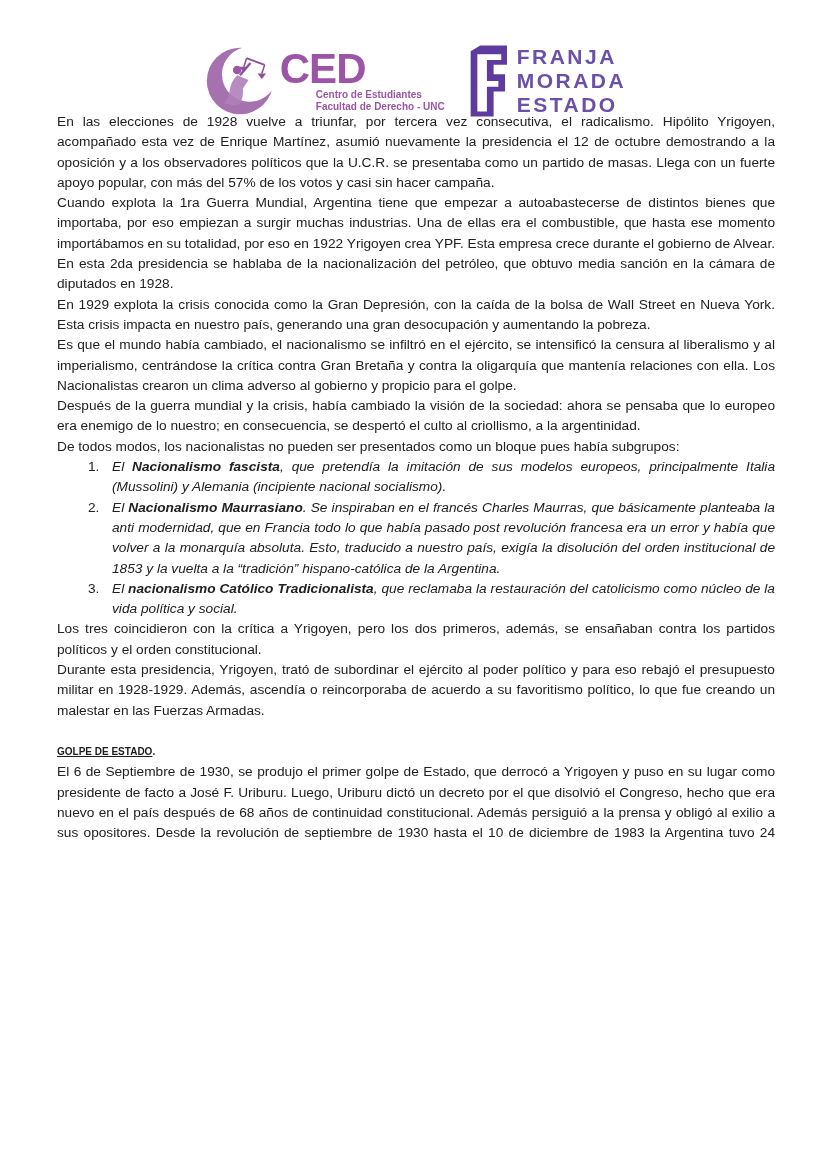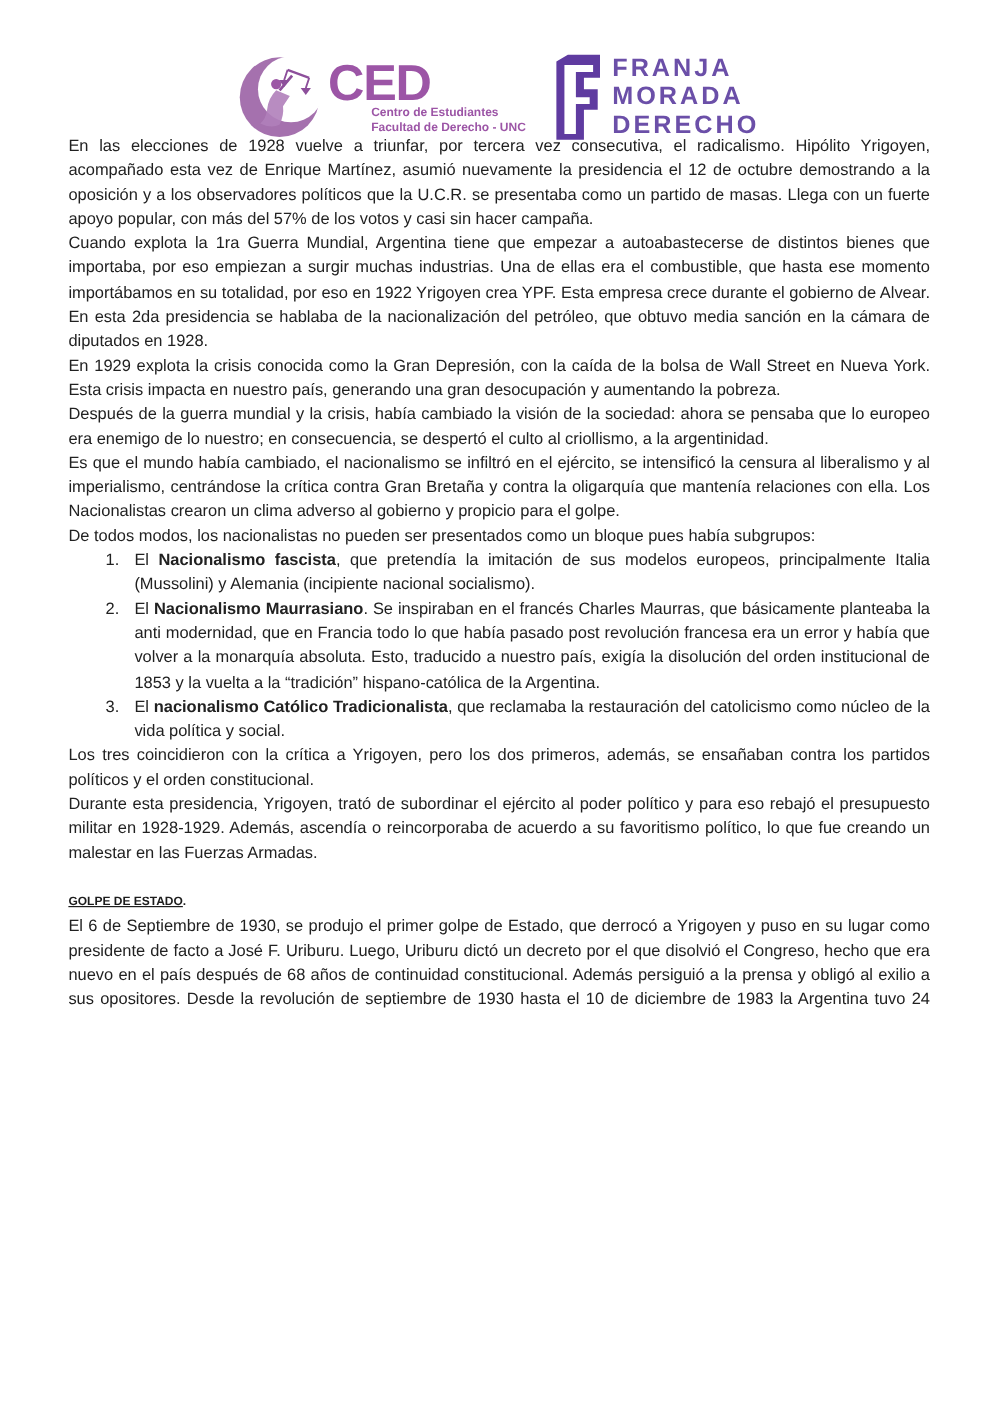--- a/index.html
+++ b/index.html
@@ -41,21 +41,21 @@
   .content {
     position:absolute; left:57px; top:112px; width:718px;
   }
   .para {
     text-align:justify;
     font-size:13.7px; line-height:20.3px;
   }
   .olist { }
   .li { display:flex; font-size:13.7px; line-height:20.3px; }
   .num { flex:0 0 24px; margin-left:31px; }
-  .li-body { flex:1; display:block; text-align:justify; }
+  .li-body { flex:1; display:block; text-align:justify;font-style:italic; }
   .li-body b { font-weight:700; }
 
   .heading {
     margin-top:21px;
     font-size:10px; font-weight:700; line-height:20.3px; color:#1c1c1c;
   }
   .heading .hl { text-decoration:underline; }
 
   
   .footer { position:absolute; top:1090px; right:78px;text-align:right; }
@@ -98,33 +98,33 @@
     </div>
 
     <div class="fm">
       <svg class="fm-f" viewBox="0 0 46 74" xmlns="http://www.w3.org/2000/svg" aria-hidden="true">
         <path d="M8 6 L18 0 H46 V20 H32 V30 H44 V48 H32 V74 H8 Z" fill="#5f3ba0"></path>
         <path d="M15 9 H40 V15 H25 V37 H37 V43 H25 V69 H15 Z" fill="#ffffff"></path>
       </svg>
       <div class="fm-txt">
         <div>FRANJA</div>
         <div>MORADA</div>
-        <div>DERECHO</div>
+        <div>ESTADO</div>
       </div>
     </div>
 
   </header>
 
   <main class="content">
 
     <p class="para">En  las elecciones de 1928 vuelve a triunfar, por tercera vez consecutiva, el radicalismo. Hipólito Yrigoyen, acompañado esta vez de Enrique Martínez, asumió nuevamente la presidencia el 12 de octubre demostrando a la oposición y a los observadores políticos que la U.C.R. se presentaba como un partido de masas. Llega con un fuerte apoyo popular, con más del 57% de los votos y casi sin hacer campaña.</p>
     <p class="para">Cuando explota la 1ra Guerra Mundial, Argentina tiene que empezar a autoabastecerse de distintos bienes que importaba, por eso empiezan a surgir muchas industrias. Una de ellas era el combustible, que hasta ese momento importábamos en su totalidad, por eso en 1922 Yrigoyen crea YPF. Esta empresa crece durante el gobierno de Alvear. En esta 2da presidencia se hablaba de la nacionalización del petróleo, que obtuvo media sanción en la cámara de diputados en 1928.</p>
     <p class="para">En 1929 explota la crisis conocida como la Gran Depresión, con la caída de la bolsa de Wall Street en Nueva York. Esta crisis impacta en nuestro país, generando una gran desocupación y aumentando la pobreza.</p>
+    <p class="para">Es que el mundo había cambiado, el nacionalismo se infiltró en el ejército, se intensificó la censura al liberalismo y al imperialismo, centrándose la crítica contra Gran Bretaña y contra la oligarquía que mantenía relaciones con ella. Los Nacionalistas crearon un clima adverso al gobierno y propicio para el golpe.</p>
     <p class="para">Después de la guerra mundial y la crisis, había cambiado la visión de la sociedad: ahora se pensaba que lo europeo era enemigo de lo nuestro; en consecuencia, se despertó el culto al criollismo, a la argentinidad.</p>
-    <p class="para">Es que el mundo había cambiado, el nacionalismo se infiltró en el ejército, se intensificó la censura al liberalismo y al imperialismo, centrándose la crítica contra Gran Bretaña y contra la oligarquía que mantenía relaciones con ella. Los Nacionalistas crearon un clima adverso al gobierno y propicio para el golpe.</p>
     <p class="para">De todos modos, los nacionalistas no pueden ser presentados como un bloque pues había subgrupos:</p>
 
     <div class="olist">
 
       <div class="li">
         <span class="num">1.</span>
         <span class="li-body"><span>El </span><b>Nacionalismo fascista</b><span>, que pretendía la imitación de sus modelos europeos, principalmente Italia (Mussolini) y Alemania (incipiente nacional socialismo).</span></span>
       </div>
 
       <div class="li">

